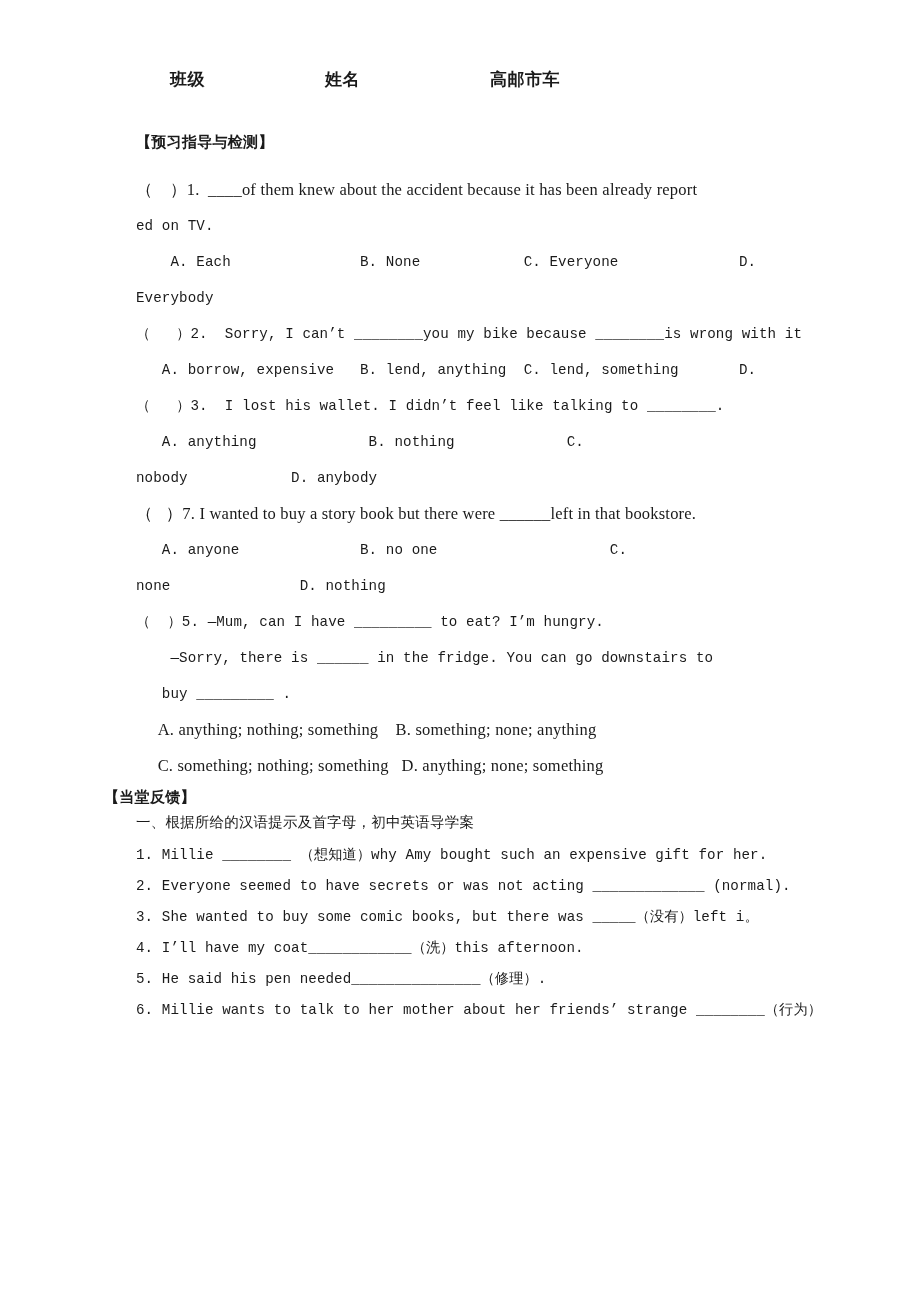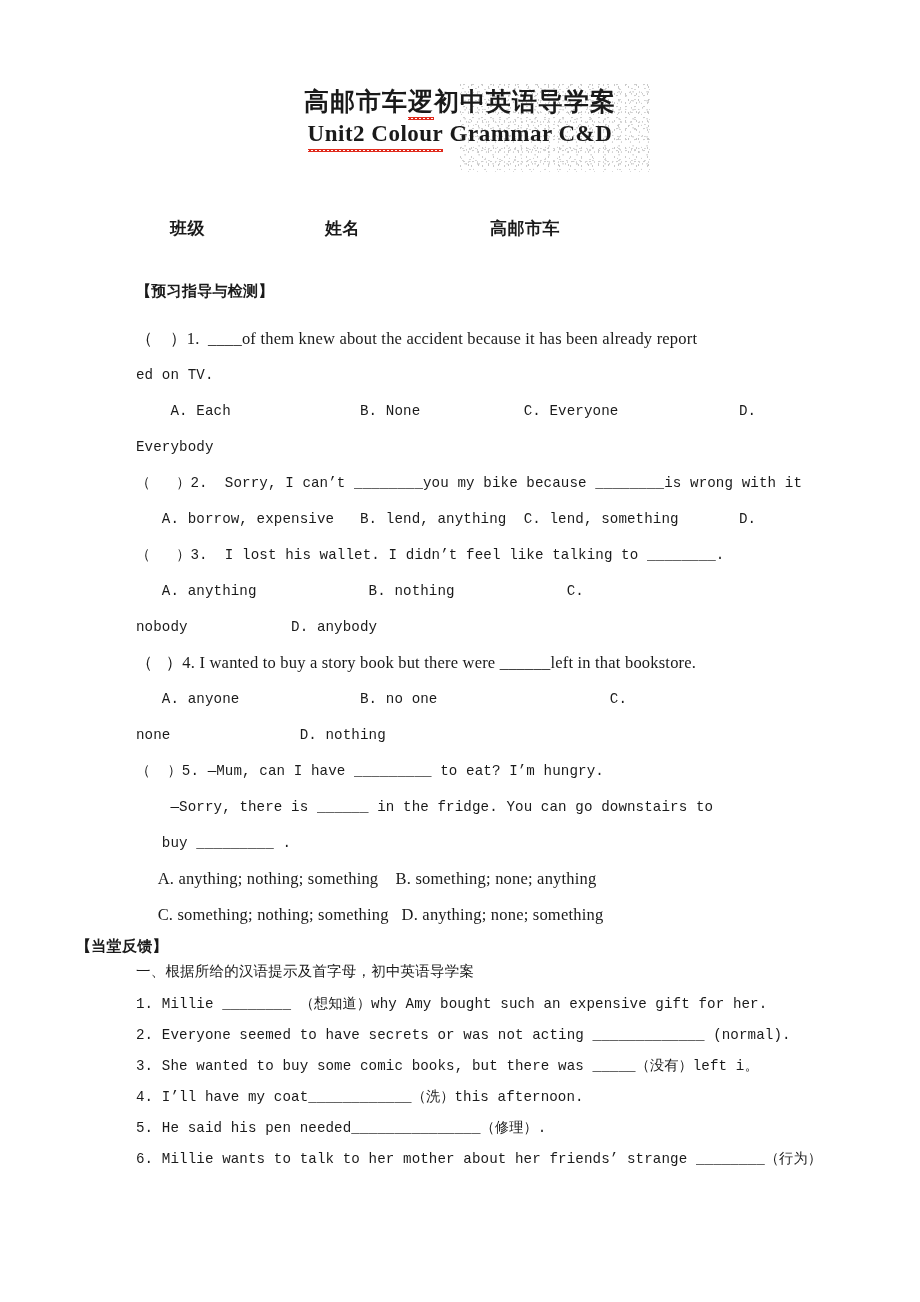--- a/index.html
+++ b/index.html
@@ -132,21 +132,21 @@
     font-family: "Liberation Serif", "DejaVu Serif", serif;
     font-size: 16.5px;
     letter-spacing: 0.2px;
   }
 
   
   .fb-head {
     font-family: Liberation Mono, monospace;
     font-size: 15px;
     font-weight: 700;
-    margin: 4px 0 0 76px;
+    margin: 4px 0 0 104px;
     letter-spacing: 0.3px;
   }
   .fb-sub {
     font-family: "DejaVu Sans", "Liberation Sans", sans-serif;
     font-size: 14.5px;
     font-weight: 400;
     margin: 6px 0 0 136px;
     letter-spacing: 0.2px;
   }
   .fb-list {
@@ -160,27 +160,20 @@
     white-space: pre-wrap;
     letter-spacing: 0.1px;
     margin: 0;
   }
 </style>
 </head>
 <body>
 
 <div class="page">
 
-  <div class="title-block">
-    <div class="title-noise"></div>
-
-    <div class="title-cn"><span>高邮市车</span><span class="sq">逻</span><span>初中英语导学案</span></div>
-
-    <div class="title-en"><span class="sq">Unit2 Colour</span><span> Grammar C&amp;D</span></div>
-  </div>
 
   <div class="info-row">
     <span class="info-cls">班级</span><span class="info-name">姓名</span><span class="info-eval">高邮市车</span>
   </div>
 
   <div class="sec-head first">【预习指导与检测】</div>
 
   <div class="qbody">
 
     <div>
@@ -195,21 +188,21 @@
       <p class="qline">   A. borrow, expensive   B. lend, anything  C. lend, something       D.</p>
     </div>
 
     <div>
       <p class="qline">（   ）3.  I lost his wallet. I didn’t feel like talking to ________.</p>
       <p class="qline">   A. anything             B. nothing             C.</p>
       <p class="qline">nobody            D. anybody</p>
     </div>
 
     <div>
-      <p class="qline serifmix">（   ）4. I wanted to buy a story book but there were ______left in that bookstore.</p>
+      <p class="qline serifmix">（   ）7. I wanted to buy a story book but there were ______left in that bookstore.</p>
       <p class="qline">   A. anyone              B. no one                    C.</p>
       <p class="qline">none               D. nothing</p>
     </div>
 
     <div>
       <p class="qline">（  ）5. —Mum, can I have _________ to eat? I’m hungry.</p>
       <p class="qline">    —Sorry, there is ______ in the fridge. You can go downstairs to</p>
       <p class="qline">   buy _________ .</p>
       <p class="qline serifmix">     A. anything; nothing; something    B. something; none; anything</p>
       <p class="qline serifmix">     C. something; nothing; something   D. anything; none; something</p>

